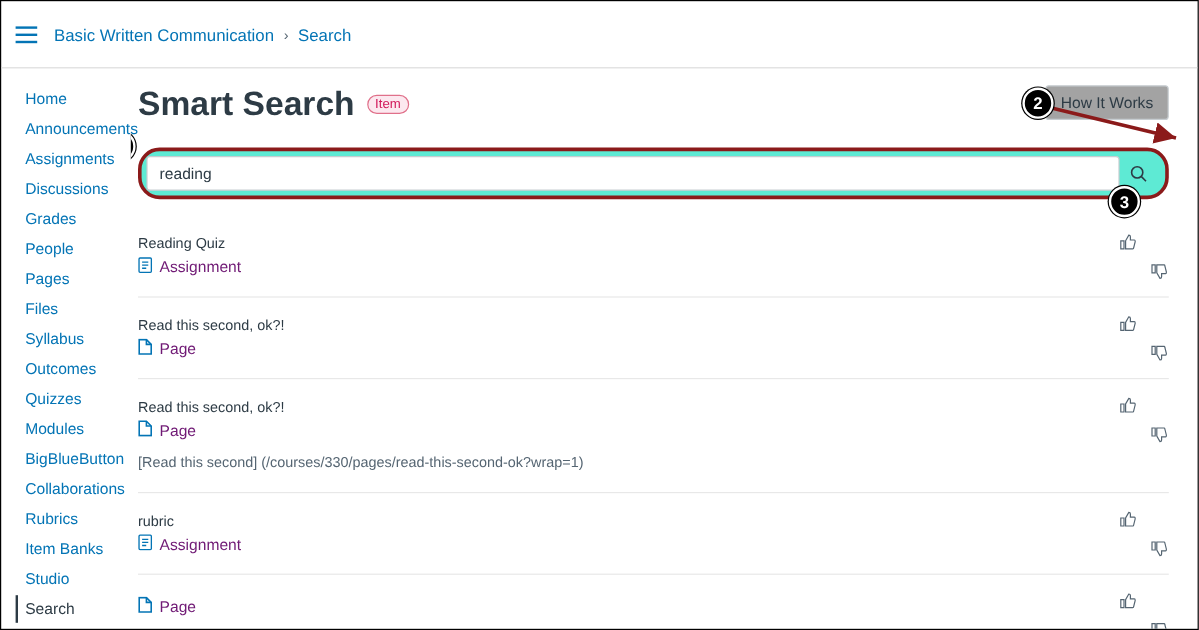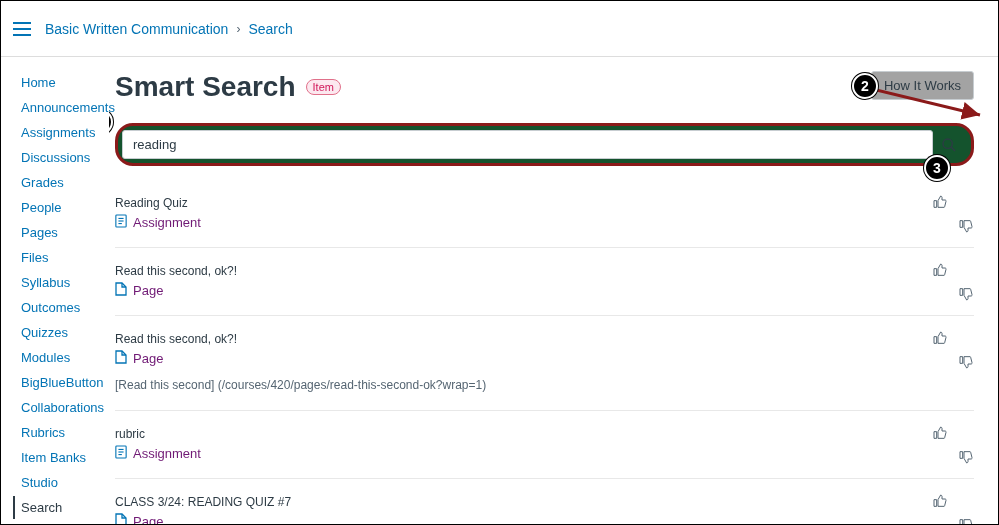--- a/index.html
+++ b/index.html
@@ -73,21 +73,21 @@
   }
   .search-box-wrap {
     position: relative;
     margin-bottom: 14px;
   }
   .search-box {
     border: 3px solid #8B1A1A;
     border-radius: 18px;
     padding: 2px;
     display:flex; align-items:center;
-    background:#14532d;
+    background:#5eead4;
     position: relative;
   }
   .search-input {
     flex:1;
     border:1px solid #C7CDD1;
     border-radius:3px;
     padding:6px 10px;
     font-size:13px;
     color:#2D3B45;
     background:#fff;
@@ -255,21 +255,21 @@
               </div></div>
             <div class="feedback">
               <span class="thumb"><svg viewBox="0 0 24 24">
                   <path d="M7 10v10H3V10h4zm2 10V10l4-7c1 0 2 1 2 2v4h5c1 0 1 1 1 2l-2 8c0 1-1 1-1 1H9z"></path>
                 </svg></span>
               <span class="thumb"><svg viewBox="0 0 24 24" transform="scale(1,-1) translate(0,-24)">
                   <path d="M7 10v10H3V10h4zm2 10V10l4-7c1 0 2 1 2 2v4h5c1 0 1 1 1 2l-2 8c0 1-1 1-1 1H9z"></path>
                 </svg></span>
             </div>
           </div>
-          <div class="result-snippet">[Read this second] (/courses/420/pages/read-this-second-ok?wrap=1)</div>
+          <div class="result-snippet">[Read this second] (/courses/330/pages/read-this-second-ok?wrap=1)</div>
         </div>
         <div class="result">
           <div class="result-top">
             <div><a class="result-title">rubric</a><div class="result-meta">
                 <span class="icon"><svg class="asg-icon" viewBox="0 0 14 16" fill="none" stroke="#0374B5" stroke-width="1.3">
                     <rect x="1" y="1" width="12" height="14" rx="1"></rect>
                     <line x1="4" y1="5" x2="10" y2="5"></line>
                     <line x1="4" y1="8" x2="10" y2="8"></line>
                     <line x1="4" y1="11" x2="8" y2="11"></line>
                   </svg></span>
@@ -280,21 +280,21 @@
                   <path d="M7 10v10H3V10h4zm2 10V10l4-7c1 0 2 1 2 2v4h5c1 0 1 1 1 2l-2 8c0 1-1 1-1 1H9z"></path>
                 </svg></span>
               <span class="thumb"><svg viewBox="0 0 24 24" transform="scale(1,-1) translate(0,-24)">
                   <path d="M7 10v10H3V10h4zm2 10V10l4-7c1 0 2 1 2 2v4h5c1 0 1 1 1 2l-2 8c0 1-1 1-1 1H9z"></path>
                 </svg></span>
             </div>
           </div>
         </div>
         <div class="result">
           <div class="result-top">
-            <div><a class="result-title">CLASS 3/24: READING QUIZ #7</a><div class="result-meta">
+            <div><div class="result-meta">
                 <span class="icon"><svg class="file-icon" viewBox="0 0 12 14" fill="none" stroke="#0374B5" stroke-width="1.3">
                     <path d="M1 1h6l4 4v8H1z"></path>
                     <path d="M7 1v4h4"></path>
                   </svg></span>
                 <span class="label">Page</span>
               </div></div>
             <div class="feedback">
               <span class="thumb"><svg viewBox="0 0 24 24">
                   <path d="M7 10v10H3V10h4zm2 10V10l4-7c1 0 2 1 2 2v4h5c1 0 1 1 1 2l-2 8c0 1-1 1-1 1H9z"></path>
                 </svg></span>

